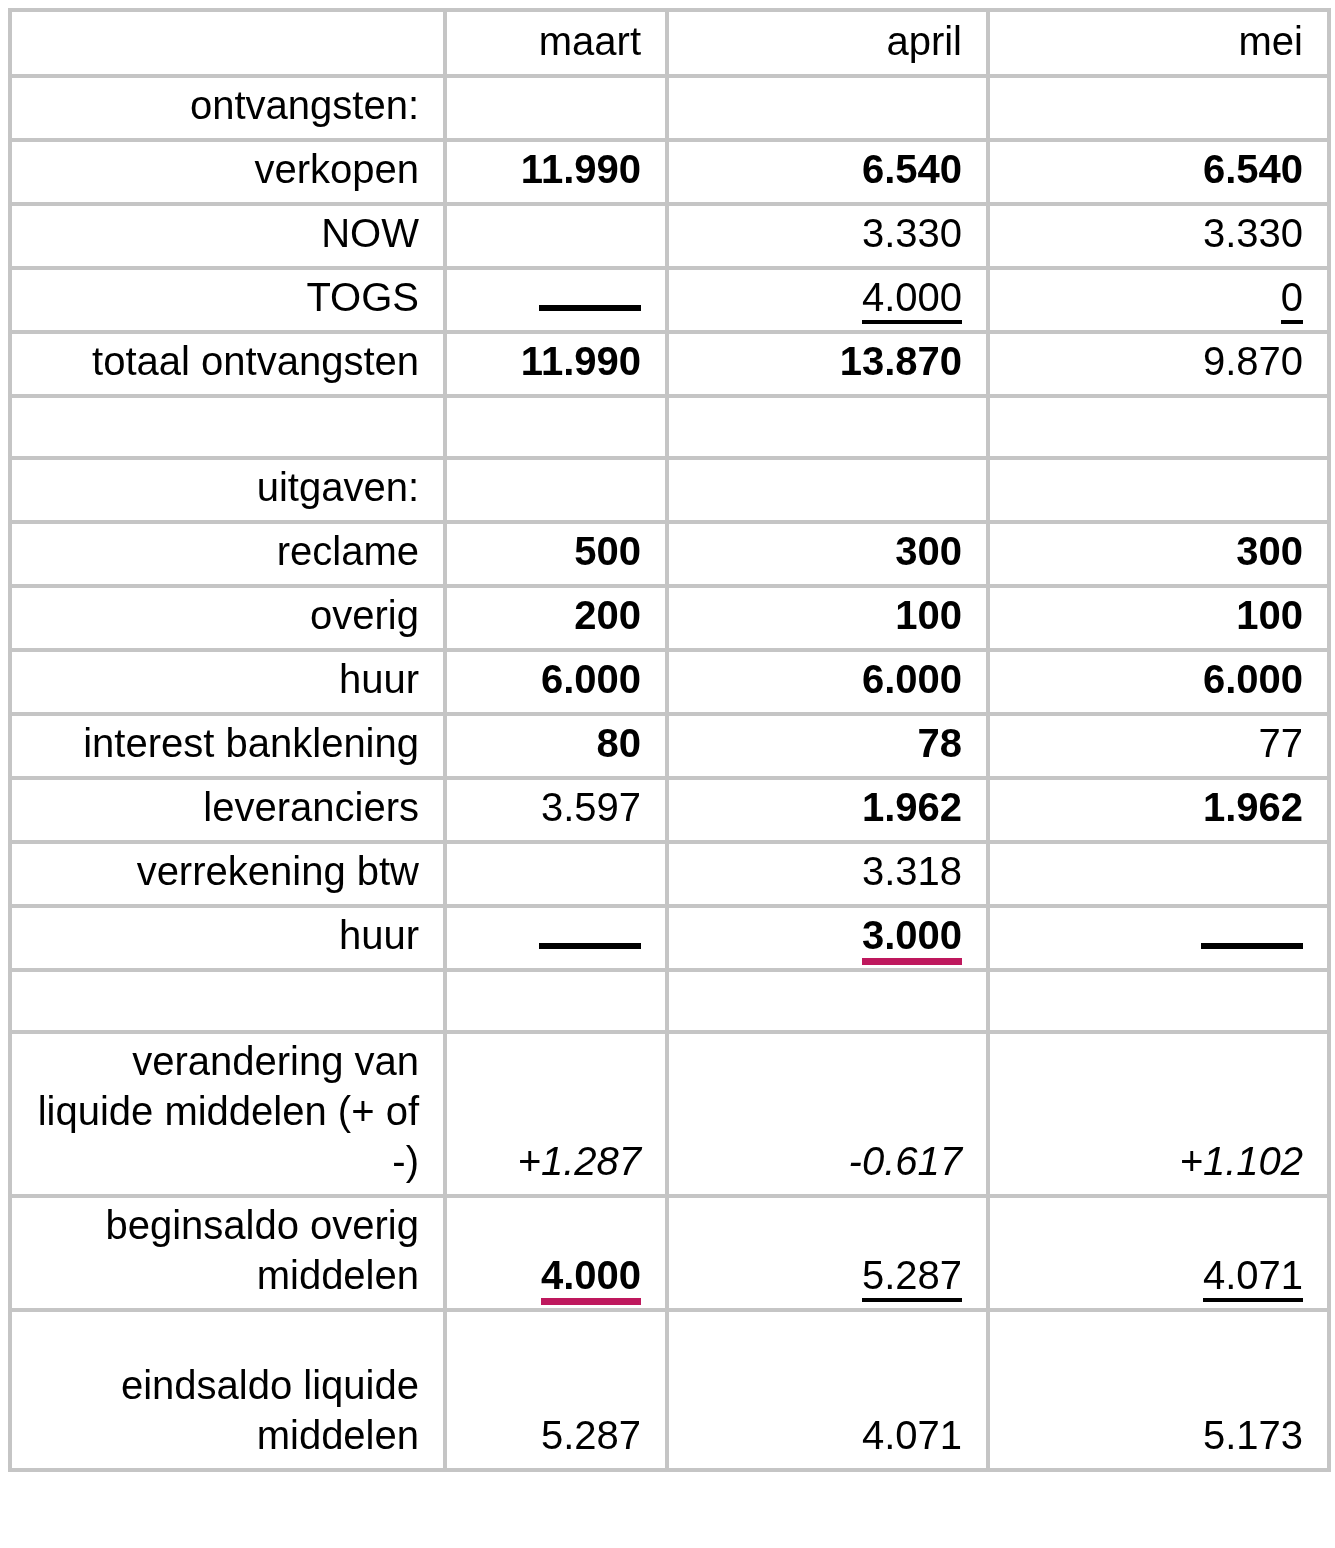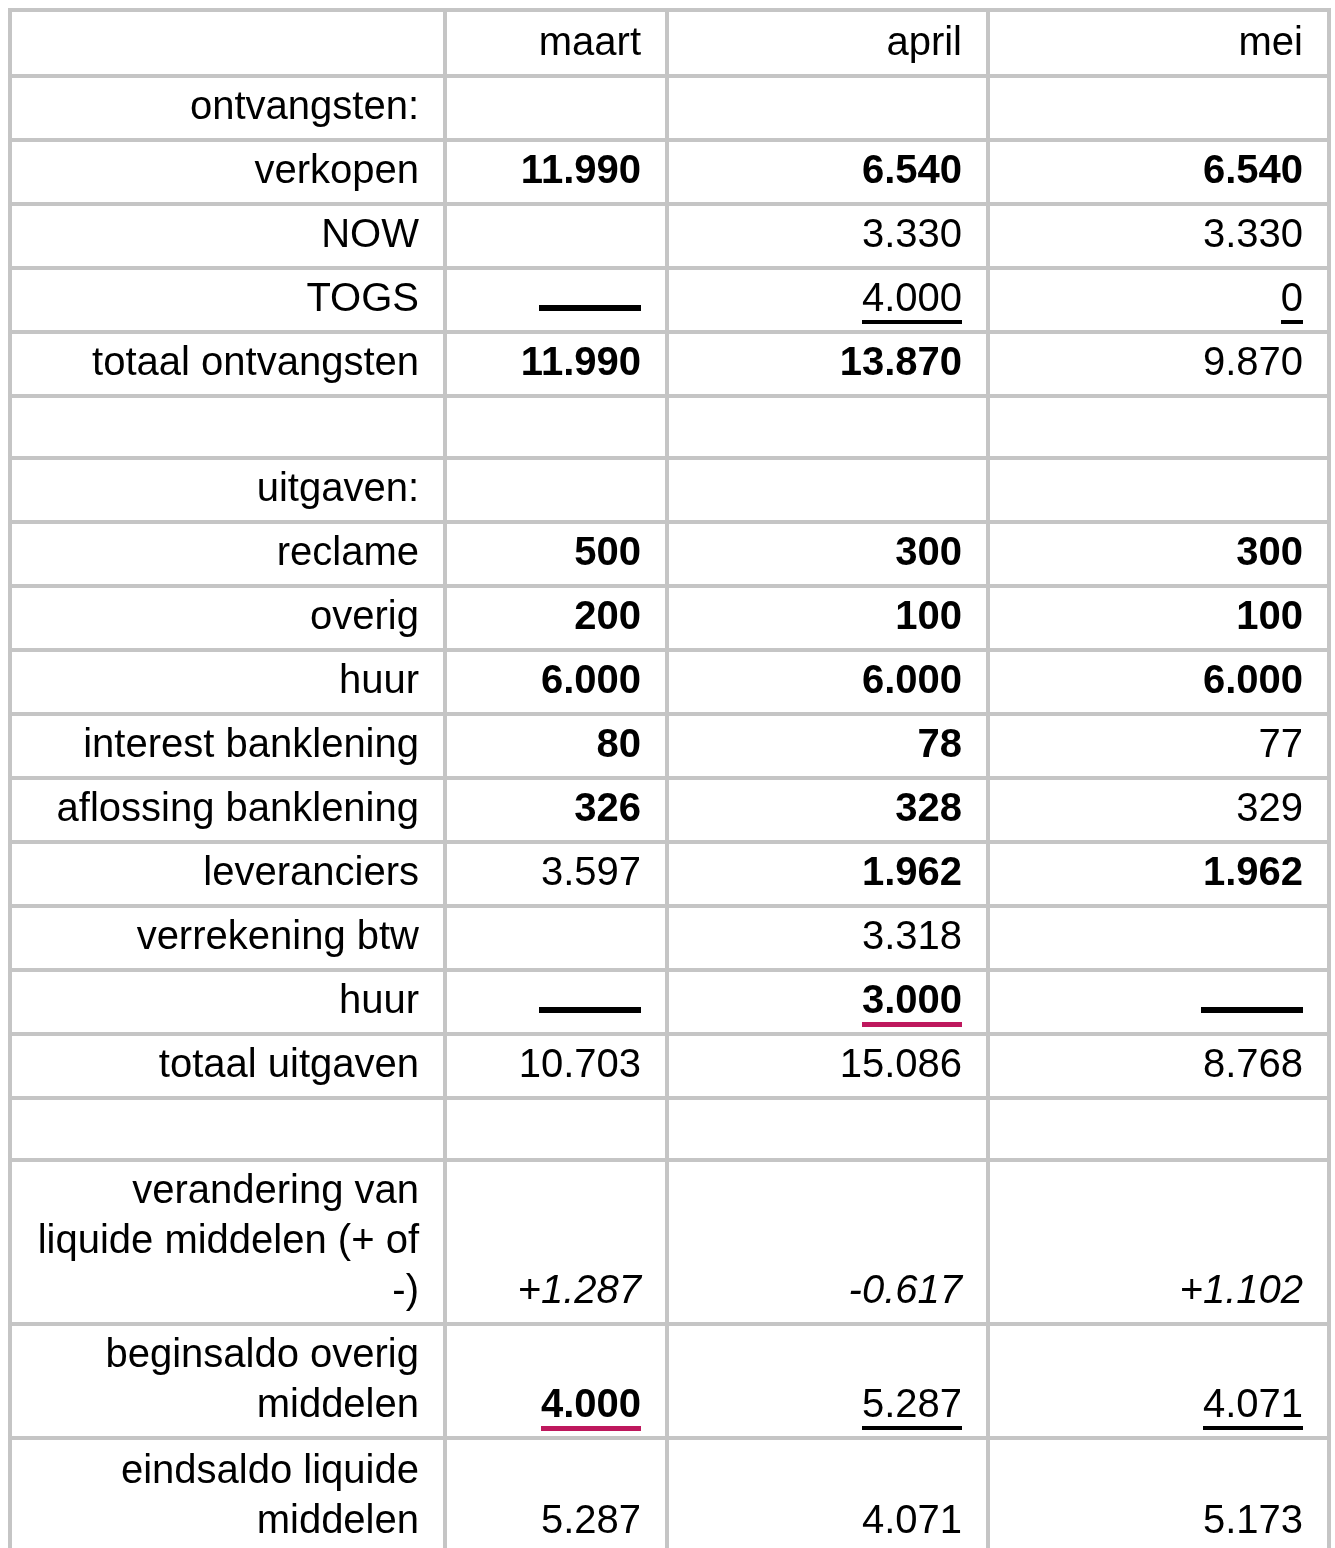--- a/index.html
+++ b/index.html
@@ -35,21 +35,21 @@
   th.corner, td.label { text-align: right; }
   th.month, td.num { text-align: right; }
   thead tr { height: 66px; }
   tbody tr { height: 62px; }
   tbody tr:nth-child(18) { height: 160px; } 
   tbody tr:nth-child(19) { height: 112px; } 
   tbody tr:nth-child(20) { height: 116px; } 
   .bold { font-weight: bold; }
   td.mid { vertical-align: middle; font-style: italic; }
   span.u-thin  { border-bottom: 4px solid #000; padding-bottom: 1px; }
-  span.u-thick { border-bottom: 5px solid #be185d; padding-bottom: 1px; margin-top: 20px; }
+  span.u-thick { border-bottom: 7px solid #be185d; padding-bottom: 1px; margin-top: 20px; }
   span.u-blank {
     display: inline-block;
     width: 102px;
     height: 2px;
     border-bottom: 6px solid #000;
   }
 </style>
 </head>
 <body>
 
@@ -130,48 +130,36 @@
           <td class="num"><span class="bold">6.000</span></td>
           <td class="num"><span class="bold">6.000</span></td>
         </tr>
         <tr>
           <td class="label">interest banklening</td>
           <td class="num"><span class="bold">80</span></td>
           <td class="num"><span class="bold">78</span></td>
           <td class="num"><span class="">77</span></td>
         </tr>
         <tr>
-          <td class="label">aflossing banklening</td>
-          <td class="num"><span class="bold">326</span></td>
-          <td class="num"><span class="bold">328</span></td>
-          <td class="num"><span class="">329</span></td>
-        </tr>
-        <tr>
           <td class="label">leveranciers</td>
           <td class="num"><span class="">3.597</span></td>
           <td class="num"><span class="bold">1.962</span></td>
           <td class="num"><span class="bold">1.962</span></td>
         </tr>
         <tr>
           <td class="label">verrekening btw</td>
           <td class="num"><span class=""></span></td>
           <td class="num"><span class="">3.318</span></td>
           <td class="num"><span class=""></span></td>
         </tr>
         <tr>
           <td class="label">huur</td>
           <td class="num"><span class="u-blank"></span></td>
           <td class="num"><span class="bold u-thick">3.000</span></td>
           <td class="num"><span class="u-blank"></span></td>
-        </tr>
-        <tr>
-          <td class="label bold">totaal uitgaven</td>
-          <td class="num"><span class="">10.703</span></td>
-          <td class="num"><span class="">15.086</span></td>
-          <td class="num"><span class="">8.768</span></td>
         </tr>
         <tr>
           <td class="label"></td>
           <td class="num"><span class=""></span></td>
           <td class="num"><span class=""></span></td>
           <td class="num"><span class=""></span></td>
         </tr>
         <tr>
           <td class="label bold">verandering van liquide middelen (+ of -)</td>
           <td class="num mid"><span class="">+1.287</span></td>

